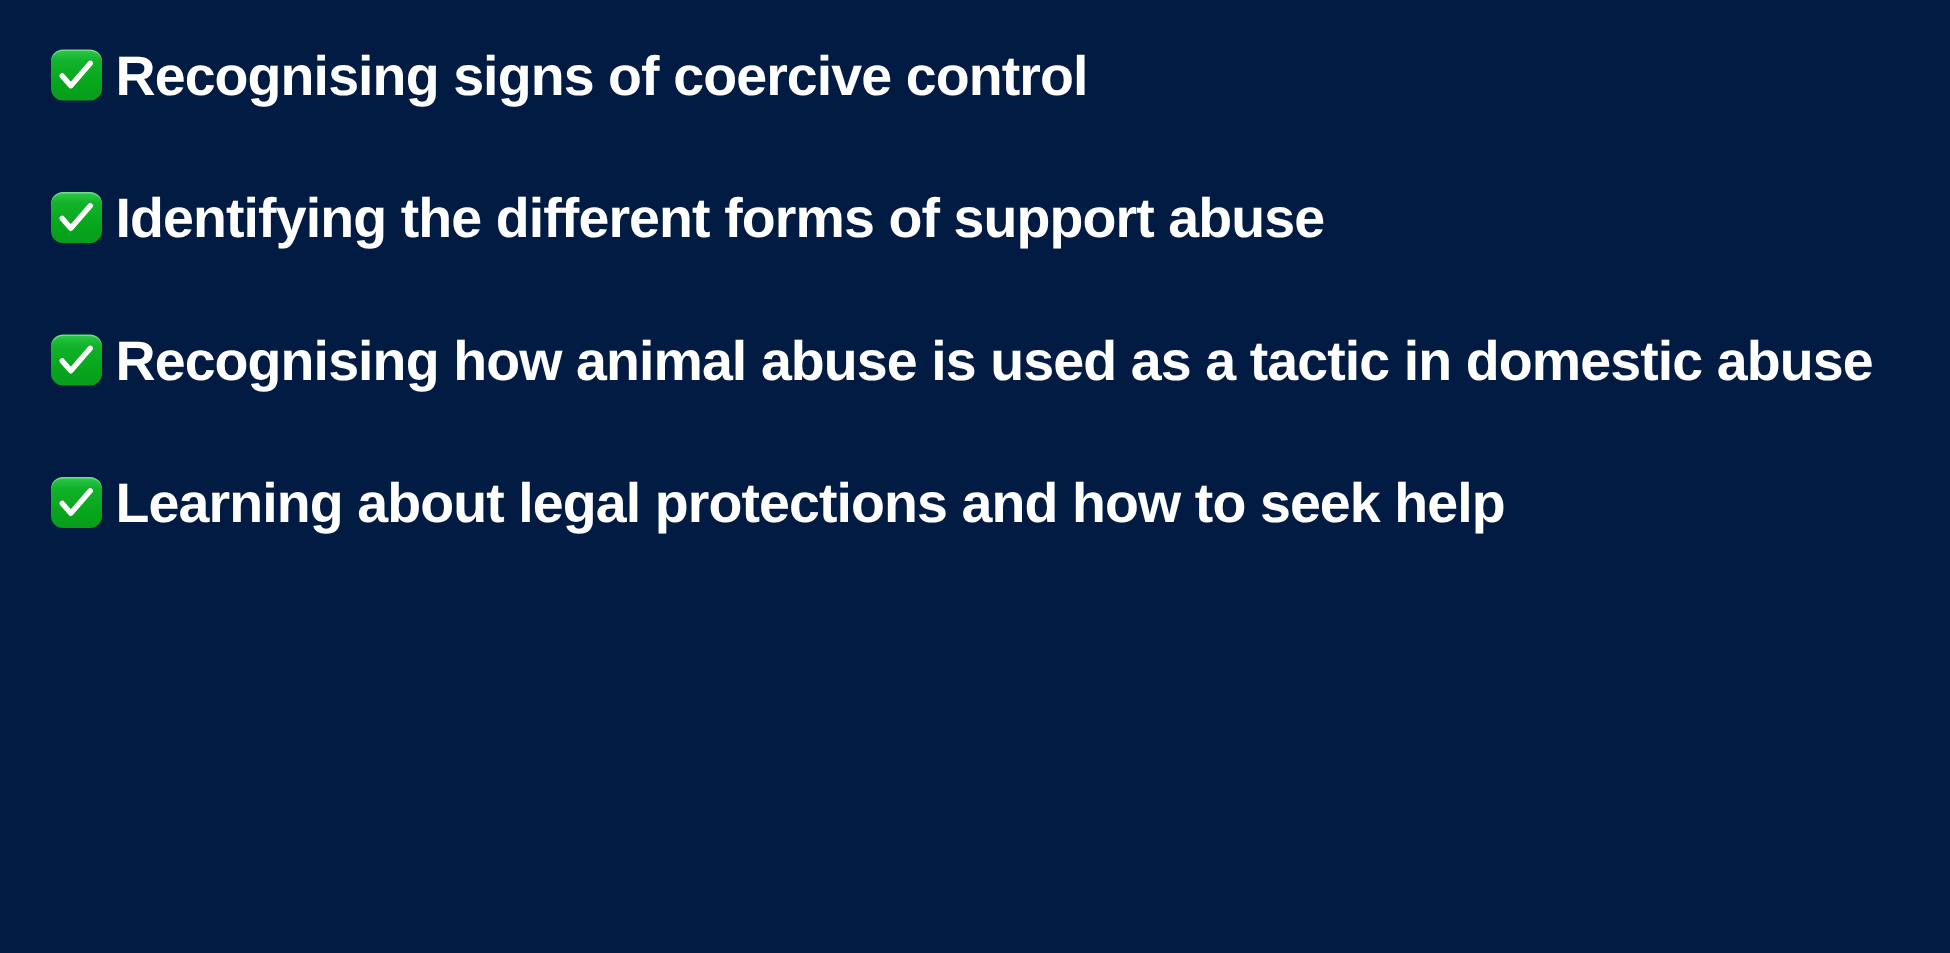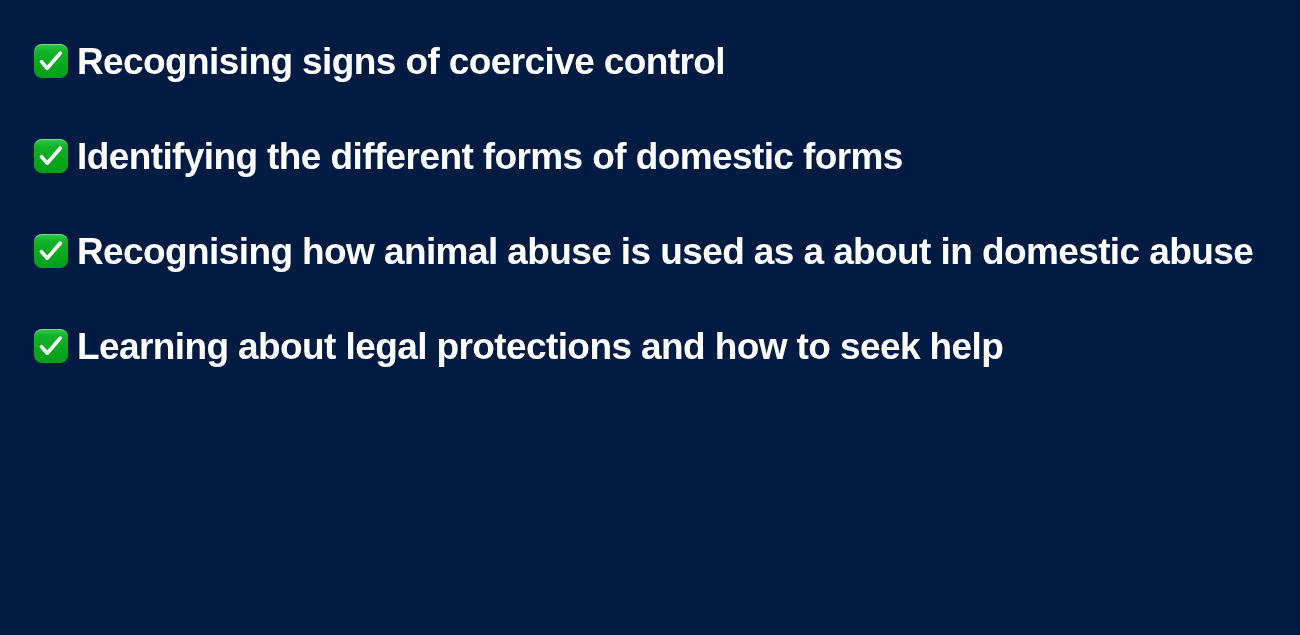--- a/index.html
+++ b/index.html
@@ -13,21 +13,21 @@
     background: #021b43;
     font-family: "Liberation Sans", sans-serif;
   }
 
   .slide {
     position: relative;
     width: 1300px;
     height: 635px;
     background: #021b43;
     box-sizing: border-box;
-    padding: 31px 0 0 34px;
+    padding: 20px 0 0 34px;
   }
 
   .checklist {
     list-style: none;
     margin: 0;
     padding: 0;
   }
 
   .checklist-item {
     display: flex;
@@ -82,30 +82,30 @@
       <span class="item-label">Recognising signs of coercive control</span>
     </li>
 
 
     <li class="checklist-item">
       <span class="check-icon">
         <svg viewBox="0 0 34 34" xmlns="http://www.w3.org/2000/svg">
           <path d="M7.5 17.6 L13.2 24.2 L26.2 9.2" fill="none" stroke="#ffffff" stroke-width="3.6" stroke-linecap="round" stroke-linejoin="round"></path>
         </svg>
       </span>
-      <span class="item-label">Identifying the different forms of domestic forms</span>
+      <span class="item-label">Identifying the different forms of support abuse</span>
     </li>
 
     <li class="checklist-item">
       <span class="check-icon">
         <svg viewBox="0 0 34 34" xmlns="http://www.w3.org/2000/svg">
           <path d="M7.5 17.6 L13.2 24.2 L26.2 9.2" fill="none" stroke="#ffffff" stroke-width="3.6" stroke-linecap="round" stroke-linejoin="round"></path>
         </svg>
       </span>
-      <span class="item-label">Recognising how animal abuse is used as a about in domestic abuse</span>
+      <span class="item-label">Recognising how animal abuse is used as a tactic in domestic abuse</span>
     </li>
 
     <li class="checklist-item">
       <span class="check-icon">
         <svg viewBox="0 0 34 34" xmlns="http://www.w3.org/2000/svg">
           <path d="M7.5 17.6 L13.2 24.2 L26.2 9.2" fill="none" stroke="#ffffff" stroke-width="3.6" stroke-linecap="round" stroke-linejoin="round"></path>
         </svg>
       </span>
       <span class="item-label">Learning about legal protections and how to seek help</span>
     </li>

